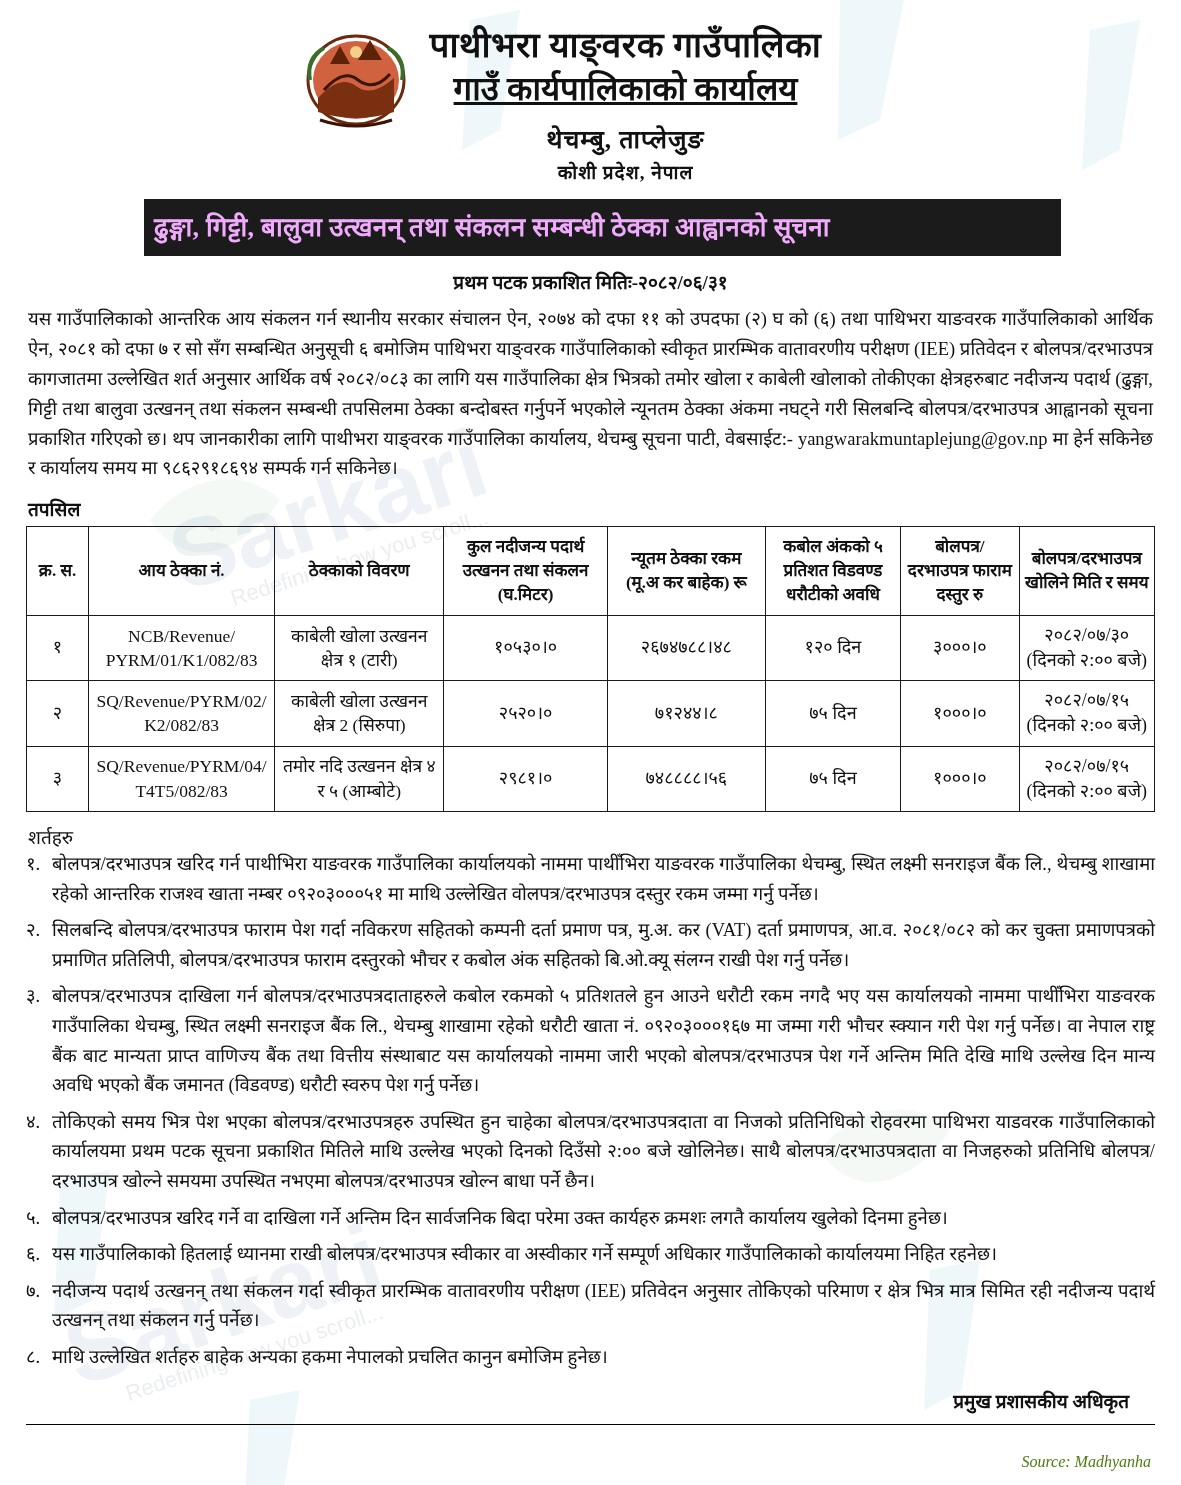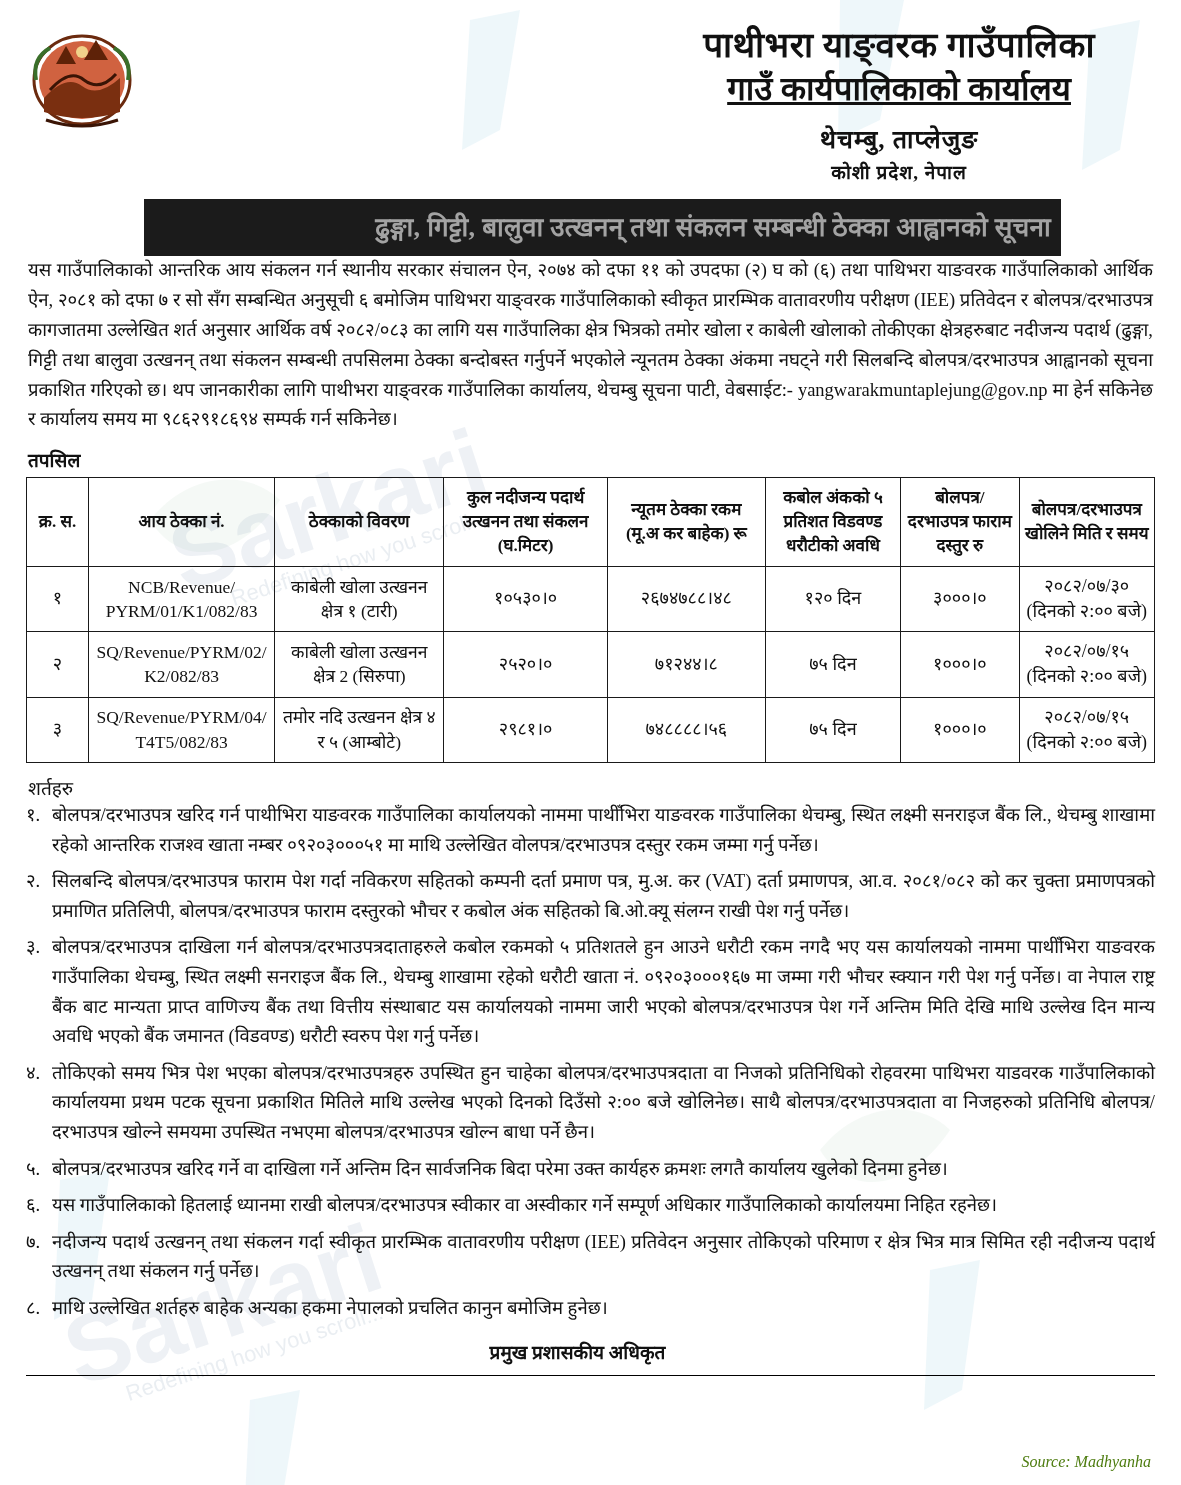--- a/index.html
+++ b/index.html
@@ -42,21 +42,21 @@
   .page {
     position: relative;
     z-index: 2;
     padding: 10px 26px 0 26px;
   }
 
   
   .header {
     display: flex;
     align-items: flex-start;
-    justify-content: space-between;
+    justify-content: center;
     gap: 18px;
     padding-top: 14px;
   }
   .emblem {
     width: 112px; height: 108px;
     flex: none;
     margin-top: 4px;
   }
   .head-text {
     text-align: center;
@@ -85,22 +85,22 @@
   .gov-line4 {
     font-size: 19px;
     font-weight: bold;
     margin-top: 4px;
     letter-spacing: 1px;
   }
 
   
   .title-bar {
     background: #1b1b1b;
-    color: #a3a3a3;
-    text-align: right;
+    color: #f0abfc;
+    text-align: left;
     font-size: 26px;
     font-weight: bold;
     padding: 9px 10px 12px 10px;
     margin: 14px 94px 0 118px;
     letter-spacing: 0.3px;
   }
   .pub-date {
     text-align: center;
     font-size: 19px;
     font-weight: bold;
@@ -171,21 +171,21 @@
     flex: none;
     width: 26px;
     text-align: left;
   }
   ol.conditions li .txt {
     flex: 1;
     text-align: justify;
   }
 
   .signature {
-    text-align: center;
+    text-align: right;
     font-size: 19px;
     font-weight: bold;
     margin-top: 16px;
     padding-right: 26px;
   }
   .source {
     position: absolute;
     right: 30px;
     bottom: 14px;
     font-size: 16px;
@@ -245,20 +245,21 @@
     <div class="head-text">
       <div class="gov-line1">पाथीभरा याङ्वरक गाउँपालिका</div>
       <div class="gov-line2">गाउँ कार्यपालिकाको कार्यालय</div>
       <div class="gov-line3">थेचम्बु, ताप्लेजुङ</div>
       <div class="gov-line4">कोशी   प्रदेश, नेपाल</div>
     </div>
   </div>
 
   <div class="title-bar">ढुङ्गा, गिट्टी, बालुवा उत्खनन् तथा संकलन सम्बन्धी ठेक्का आह्वानको सूचना</div>
 
+  <div class="pub-date">प्रथम पटक प्रकाशित मितिः-२०८२/०६/३१</div>
 
   <div class="intro">यस गाउँपालिकाको आन्तरिक आय संकलन गर्न स्थानीय सरकार संचालन ऐन, २०७४ को दफा ११ को उपदफा (२) घ को (६)  तथा पाथिभरा याङवरक गाउँपालिकाको आर्थिक ऐन, २०८१ को दफा ७ र सो सँग सम्बन्धित अनुसूची ६ बमोजिम पाथिभरा याङ्वरक गाउँपालिकाको स्वीकृत प्रारम्भिक वातावरणीय परीक्षण (IEE) प्रतिवेदन र बोलपत्र/दरभाउपत्र कागजातमा उल्लेखित शर्त अनुसार आर्थिक वर्ष २०८२/०८३ का लागि यस गाउँपालिका क्षेत्र भित्रको तमोर खोला र काबेली खोलाको तोकीएका क्षेत्रहरुबाट नदीजन्य पदार्थ (ढुङ्गा, गिट्टी तथा बालुवा उत्खनन् तथा संकलन सम्बन्धी तपसिलमा ठेक्का बन्दोबस्त गर्नुपर्ने भएकोले न्यूनतम ठेक्का अंकमा नघट्ने गरी सिलबन्दि बोलपत्र/दरभाउपत्र आह्वानको सूचना प्रकाशित गरिएको छ। थप जानकारीका लागि पाथीभरा याङ्वरक गाउँपालिका कार्यालय, थेचम्बु सूचना पाटी, वेबसाईट:- yangwarakmuntaplejung@gov.np मा हेर्न सकिनेछ र कार्यालय समय मा ९८६२९१८६९४ सम्पर्क गर्न सकिनेछ।</div>
 
   <div class="tapsil-label">तपसिल</div>
 
   <table class="main">
     <colgroup>
       <col class="col1">
         <col class="col2">
         <col class="col3">

